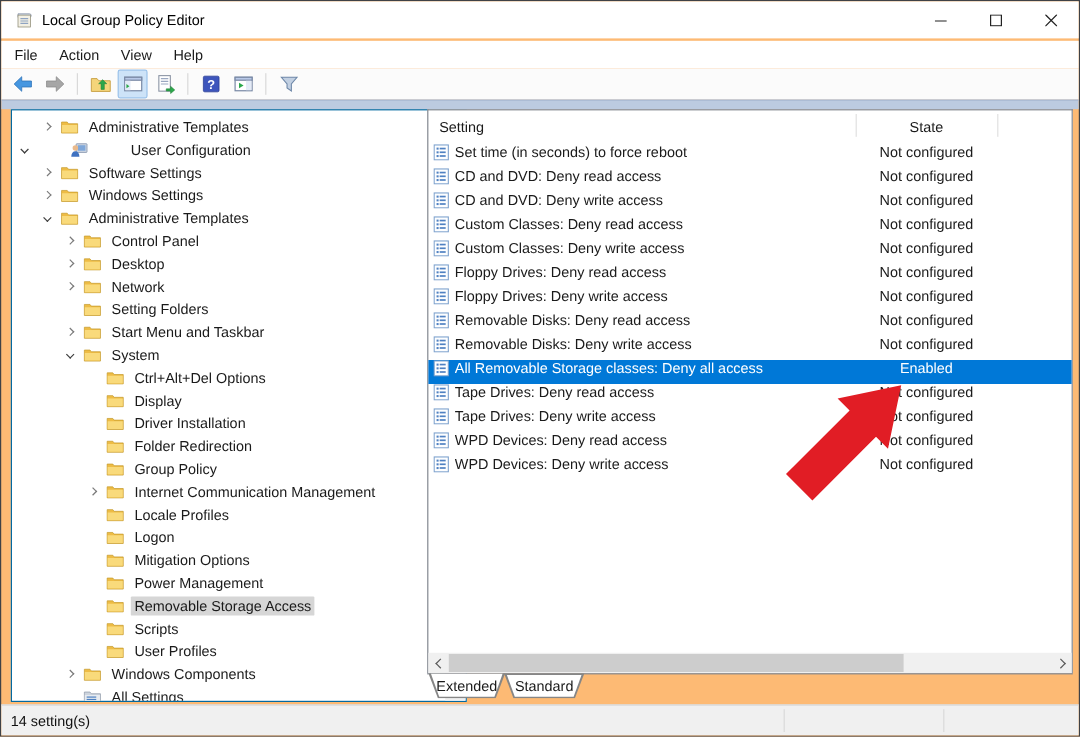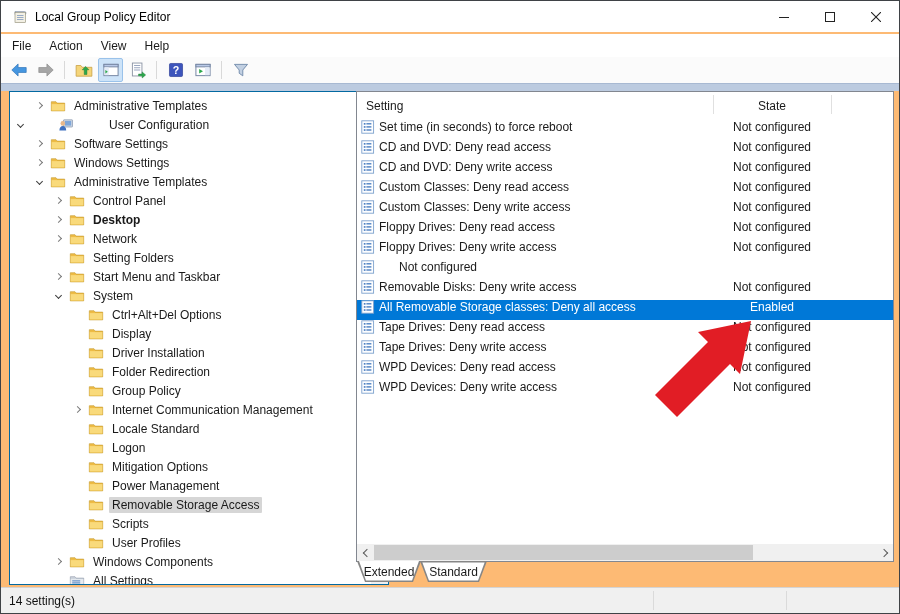--- a/index.html
+++ b/index.html
@@ -259,21 +259,21 @@
           <span class="tree-label">Administrative Templates</span>
         </div>
         <div class="tree-row" style="padding-left: 46px;">
           <span class="chev right"></span>
           <span class="tree-icon"><svg viewBox="0 0 16 16">
               <path d="M1.3 12.9V3.7h4.7l1.1 1.4h7.6v7.8z" fill="#eebc45" stroke="#c59b2d" stroke-width="0.6"></path>
               <path d="M1.7 12.5V6.1h12.6v6.4z" fill="#f9da7b"></path>
             </svg></span>
           <span class="tree-label">Control Panel</span>
         </div>
-        <div class="tree-row" style="padding-left: 46px; font-weight: bold;">
+        <div class="tree-row" style="padding-left: 46px;">
           <span class="chev right"></span>
           <span class="tree-icon"><svg viewBox="0 0 16 16">
               <path d="M1.3 12.9V3.7h4.7l1.1 1.4h7.6v7.8z" fill="#eebc45" stroke="#c59b2d" stroke-width="0.6"></path>
               <path d="M1.7 12.5V6.1h12.6v6.4z" fill="#f9da7b"></path>
             </svg></span>
           <span class="tree-label">Desktop</span>
         </div>
         <div class="tree-row" style="padding-left: 46px;">
           <span class="chev right"></span>
           <span class="tree-icon"><svg viewBox="0 0 16 16">
@@ -353,21 +353,21 @@
               <path d="M1.7 12.5V6.1h12.6v6.4z" fill="#f9da7b"></path>
             </svg></span>
           <span class="tree-label">Internet Communication Management</span>
         </div>
         <div class="tree-row" style="padding-left: 65px;">
           <span class="chev none"></span>
           <span class="tree-icon"><svg viewBox="0 0 16 16">
               <path d="M1.3 12.9V3.7h4.7l1.1 1.4h7.6v7.8z" fill="#eebc45" stroke="#c59b2d" stroke-width="0.6"></path>
               <path d="M1.7 12.5V6.1h12.6v6.4z" fill="#f9da7b"></path>
             </svg></span>
-          <span class="tree-label">Locale Standard</span>
+          <span class="tree-label">Locale Profiles</span>
         </div>
         <div class="tree-row" style="padding-left: 65px;">
           <span class="chev none"></span>
           <span class="tree-icon"><svg viewBox="0 0 16 16">
               <path d="M1.3 12.9V3.7h4.7l1.1 1.4h7.6v7.8z" fill="#eebc45" stroke="#c59b2d" stroke-width="0.6"></path>
               <path d="M1.7 12.5V6.1h12.6v6.4z" fill="#f9da7b"></path>
             </svg></span>
           <span class="tree-label">Logon</span>
         </div>
         <div class="tree-row" style="padding-left: 65px;">
@@ -576,20 +576,21 @@
               <g fill="#4f81c2">
                 <rect x="2.8" y="3" width="1.7" height="1.7"></rect>
                 <rect x="5.4" y="3.1" width="5" height="1.4"></rect>
                 <rect x="2.8" y="6.1" width="1.7" height="1.7"></rect>
                 <rect x="5.4" y="6.2" width="5" height="1.4"></rect>
                 <rect x="2.8" y="9.2" width="1.7" height="1.7"></rect>
                 <rect x="5.4" y="9.3" width="5" height="1.4"></rect>
               </g>
             </svg>
           </span>
+          <span class="cell-setting">Removable Disks: Deny read access</span>
           <span class="cell-state">Not configured</span>
         </div>
         <div class="list-row">
           <span class="row-icon">
             <svg viewBox="0 0 14 14">
               <rect x="0.8" y="0.8" width="11.8" height="12.4" fill="#fdfeff" stroke="#7da1cd" stroke-width="0.9"></rect>
               <g fill="#4f81c2">
                 <rect x="2.8" y="3" width="1.7" height="1.7"></rect>
                 <rect x="5.4" y="3.1" width="5" height="1.4"></rect>
                 <rect x="2.8" y="6.1" width="1.7" height="1.7"></rect>

